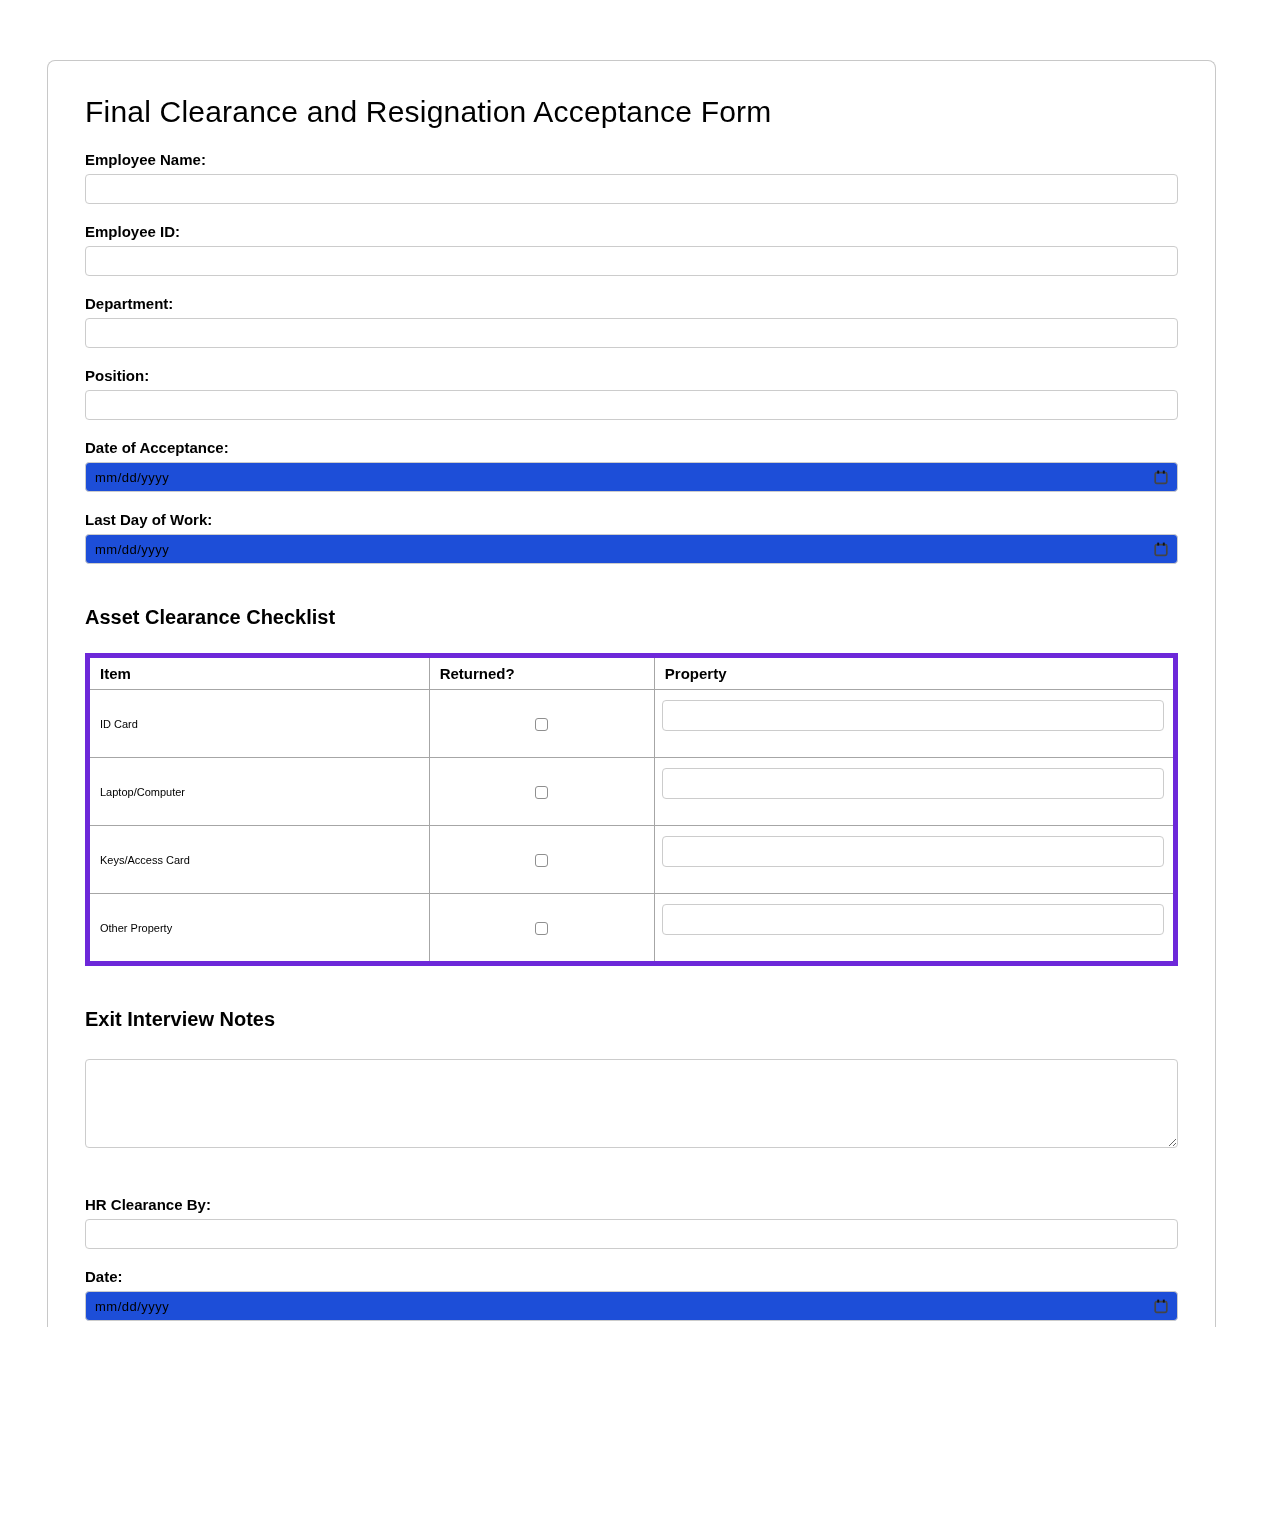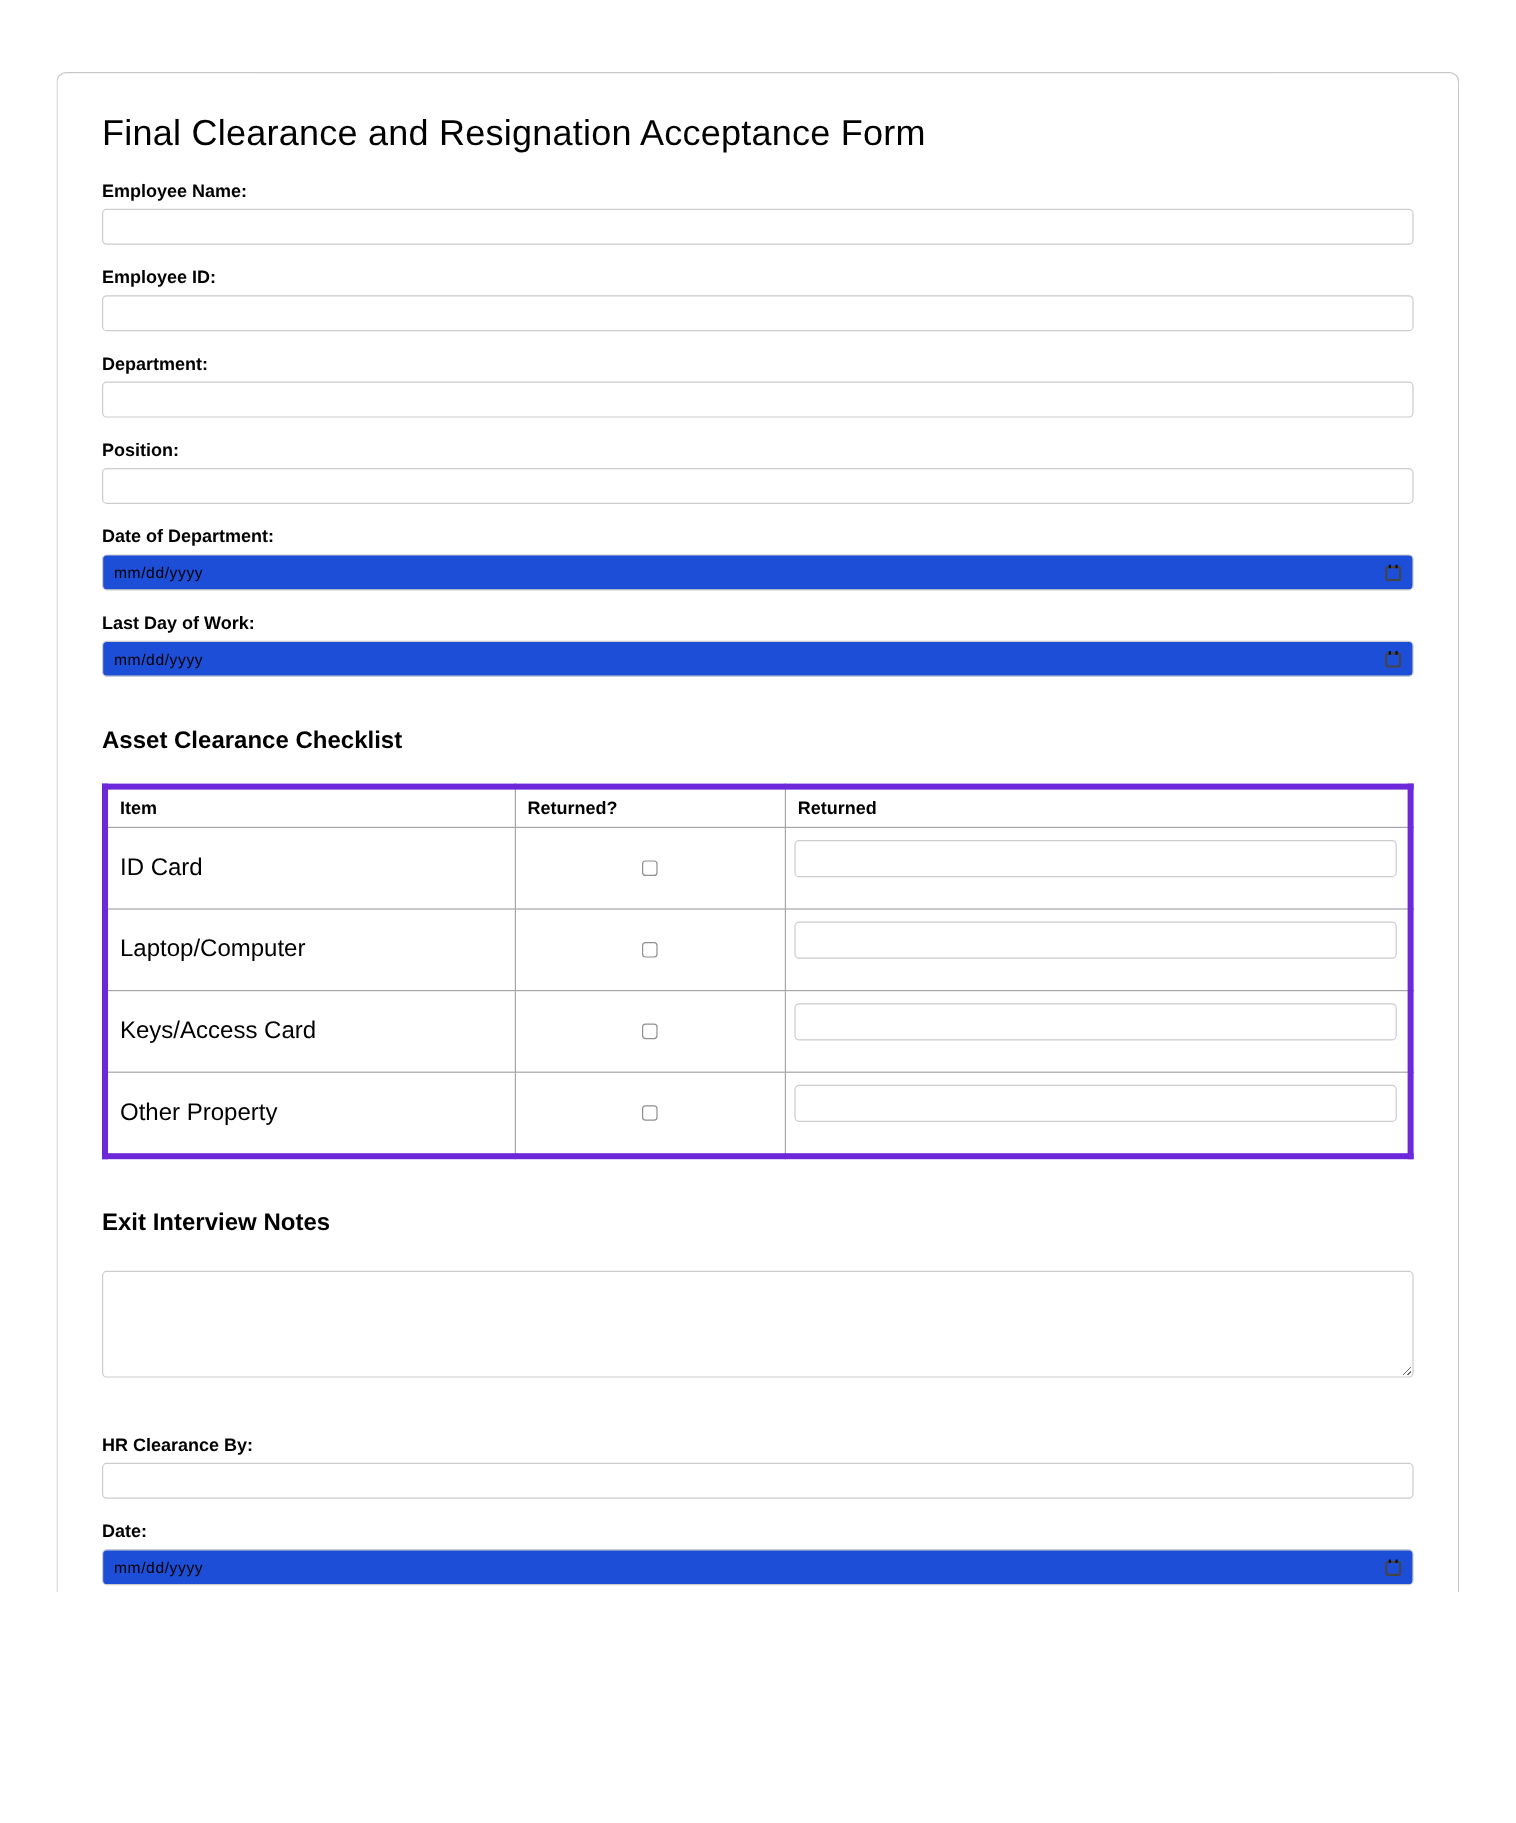--- a/index.html
+++ b/index.html
@@ -87,21 +87,21 @@
     text-align: left;
     font-size: 15px;
     font-weight: 700;
     padding: 7px 10px;
     height: 32px;
   }
   col.c-item { width: 31.4%; }
   col.c-returned { width: 20.7%; }
   col.c-remarks { width: 47.9%; }
   td.item-cell {
-    font-size: 20px;
+    font-size: 11px;
     padding: 10px;
     vertical-align: middle;
     height: 67px;
   }
   td.returned-cell {
     text-align: center;
     vertical-align: middle;
   }
   td.remarks-cell {
     vertical-align: top;
@@ -158,21 +158,21 @@
 
     <label class="field-label">Employee ID:</label>
     <input class="text-input" type="text" value="" style="">
 
     <label class="field-label">Department:</label>
     <input class="text-input" type="text" value="" style="">
 
     <label class="field-label">Position:</label>
     <input class="text-input" type="text" value="" style="">
 
-    <label class="field-label">Date of Department:</label>
+    <label class="field-label">Date of Acceptance:</label>
     <div class="date-input">
       <span class="date-placeholder">mm/dd/yyyy</span>
       <span class="cal-icon">
         <svg width="14" height="15" viewBox="0 0 14 15">
           <rect x="1.2" y="2.6" width="11.6" height="10.8" rx="1.6" fill="none" stroke="#444" stroke-width="1.7"></rect>
           <line x1="4.2" y1="0.6" x2="4.2" y2="3.6" stroke="#111" stroke-width="1.9"></line>
           <line x1="9.8" y1="0.6" x2="9.8" y2="3.6" stroke="#111" stroke-width="1.9"></line>
         </svg>
       </span>
     </div>
@@ -194,21 +194,21 @@
     <table class="checklist">
       <colgroup>
           <col class="c-item">
           <col class="c-returned">
           <col class="c-remarks">
         </colgroup>
       <thead>
         <tr>
           <th>Item</th>
           <th>Returned?</th>
-          <th>Returned</th>
+          <th>Property</th>
         </tr>
       </thead>
       <tbody>
         <tr>
           <td class="item-cell">ID Card</td>
           <td class="returned-cell">
             <input class="checkbox" type="checkbox" style="">
           </td>
           <td class="remarks-cell">
             <input class="remarks-input" type="text" value="" style="">

